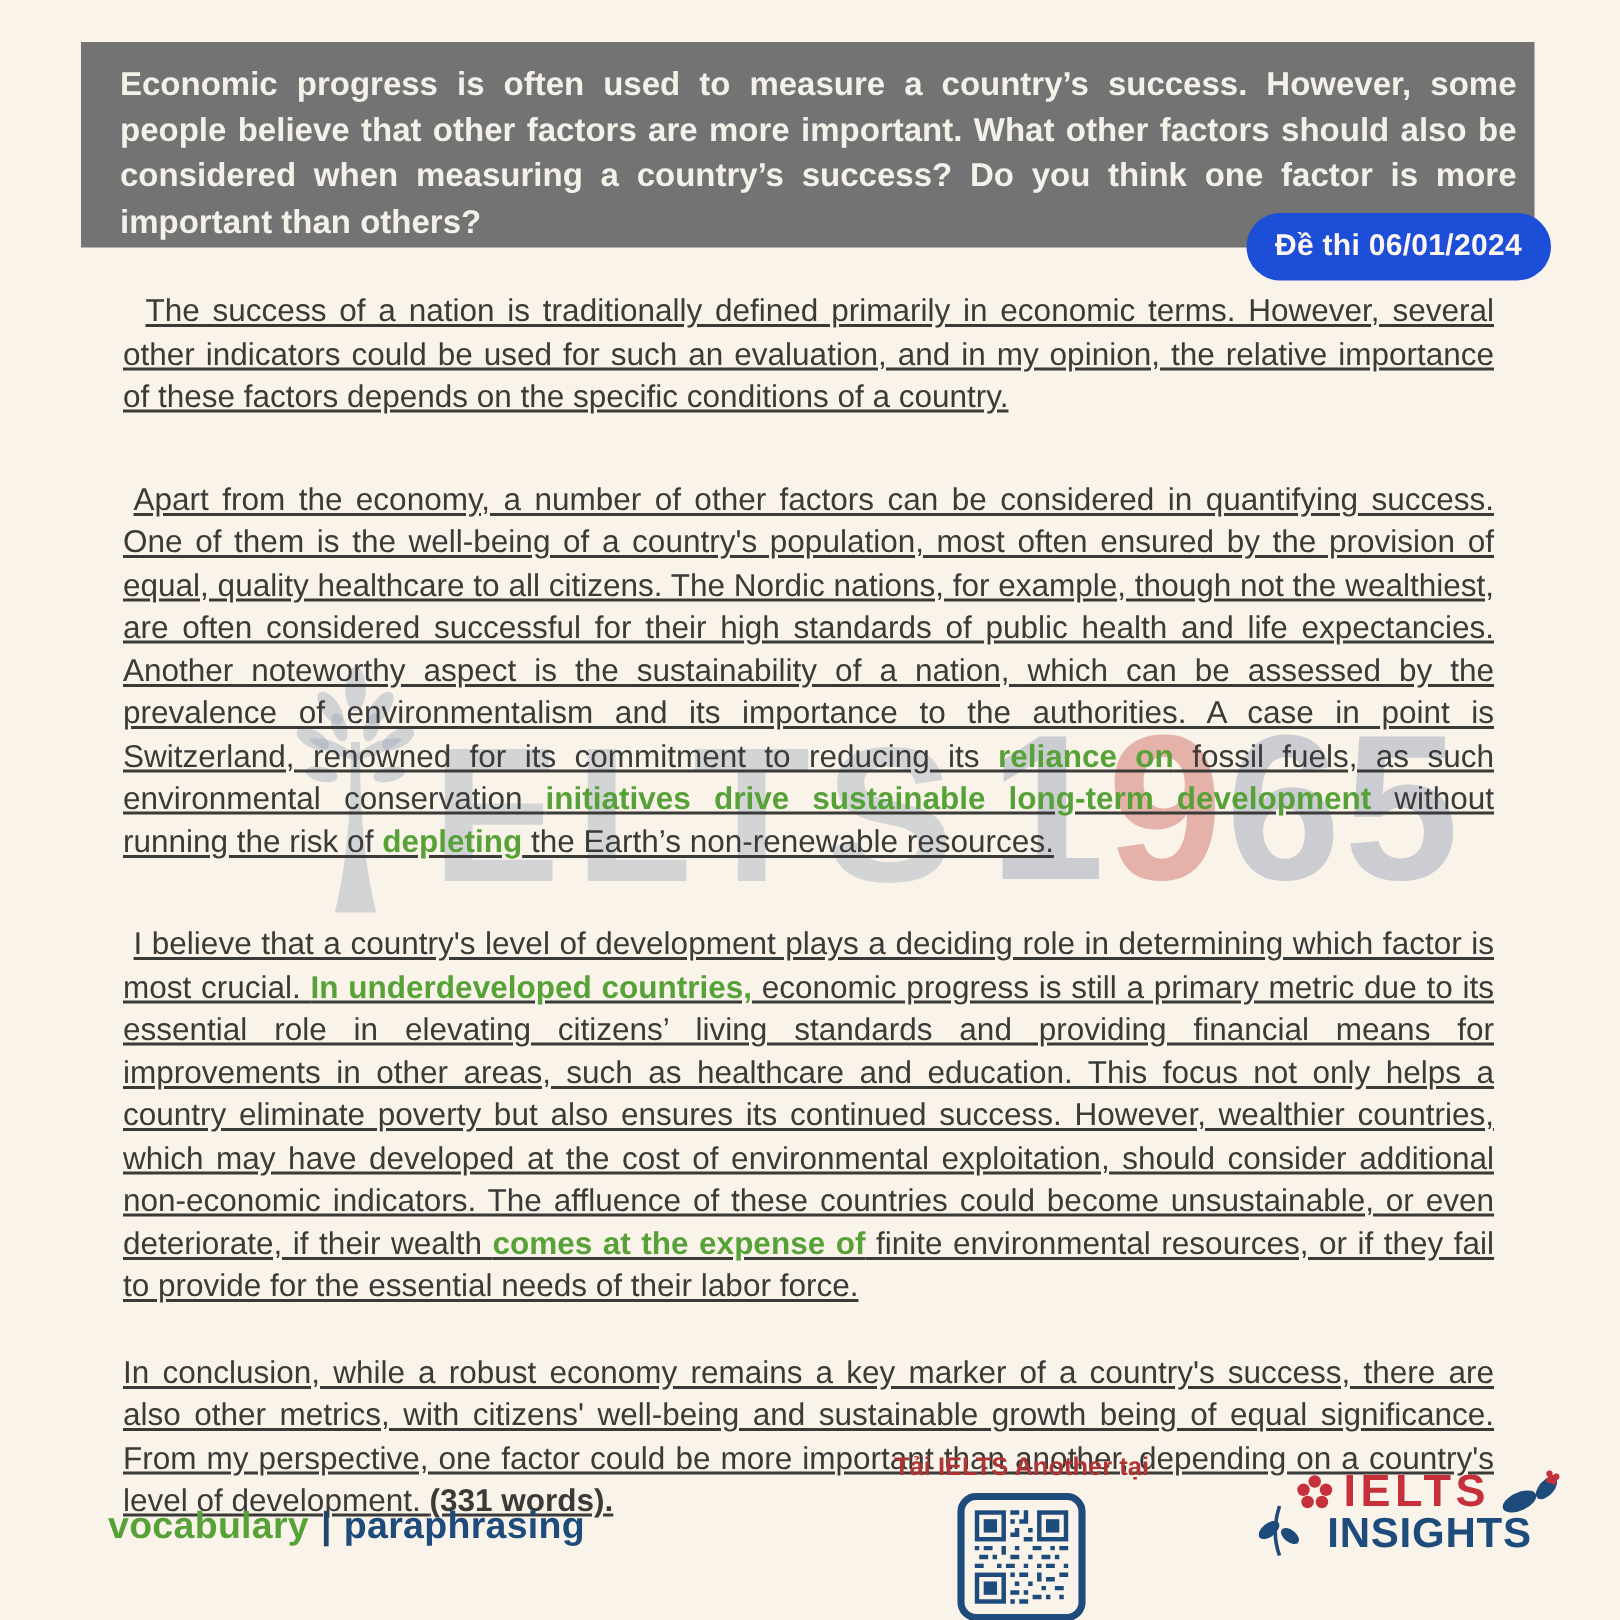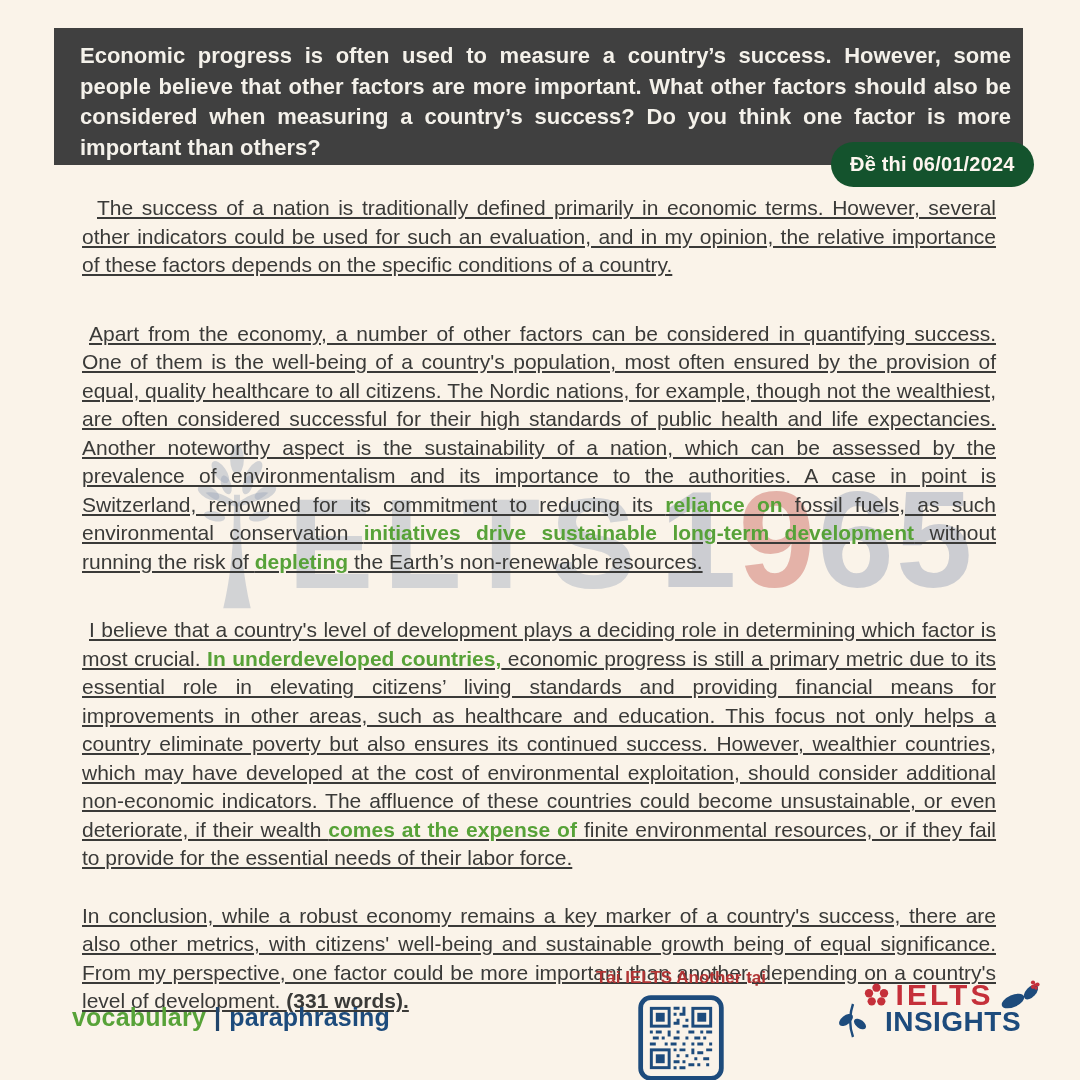--- a/index.html
+++ b/index.html
@@ -24,30 +24,30 @@
   }
   .wm-year {
     font-size:138px; font-weight:800; letter-spacing:2px;
     color:rgba(146,158,180,0.44); line-height:1; margin-left:14px;
   }
   .wm-nine { color:rgba(207,118,110,0.52); }
 
   
   .header-box {
     position:absolute; left:54px; top:28px; width:969px; height:137px;
-    background:#404040; z-index:2; box-sizing:border-box;
+    background:#737373; z-index:2; box-sizing:border-box;
     padding:13px 12px 0 26px;
   }
   .header-box p {
     margin:0; color:#f4f1ea; font-size:22px; font-weight:700;
     line-height:30.5px; text-align:justify;
   }
   .badge {
     position:absolute; left:831px; top:142px; height:45px; z-index:3;
-    background:#14532d; border-radius:24px; padding:0 19px;
+    background:#1d4ed8; border-radius:24px; padding:0 19px;
     display:flex; align-items:center;
     color:#fdf6ef; font-size:20px; font-weight:700; letter-spacing:0.2px;
   }
 
   
   .essay {
     position:absolute; left:82px; top:194px; width:914px; z-index:1;
     color:#3a3a38; font-size:21px; line-height:28.5px; text-align:justify;text-decoration:underline;
   }
   .essay p { margin:0 0 29px 0; }

